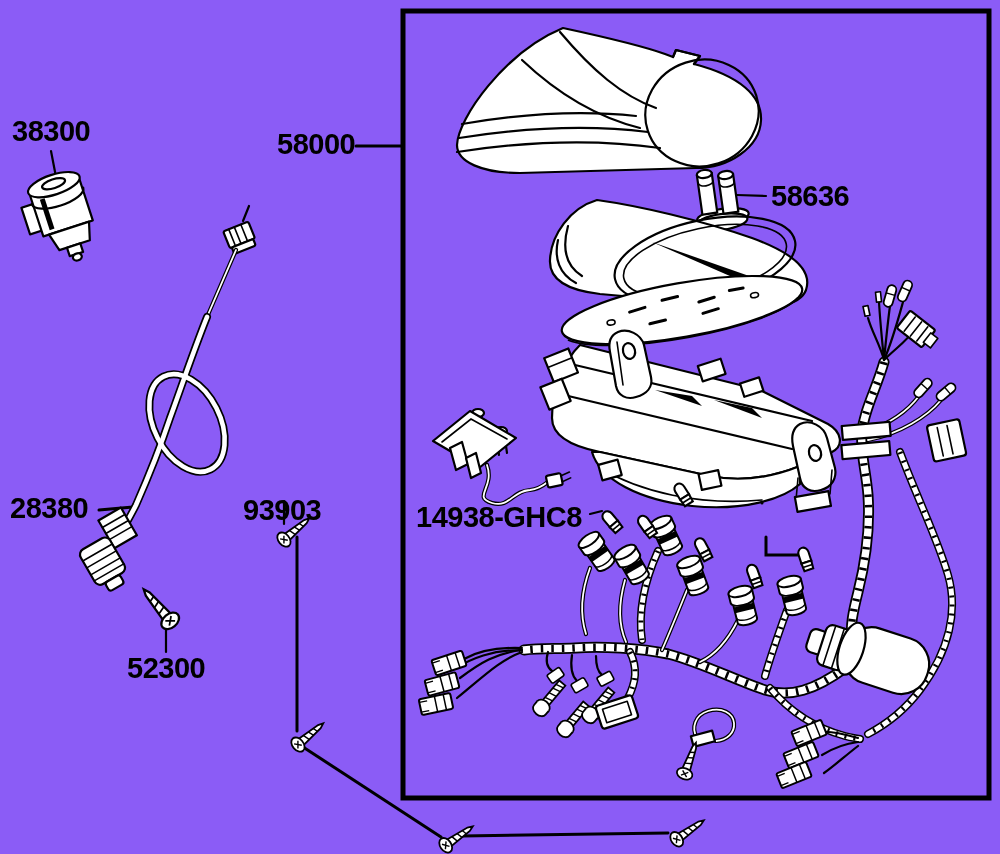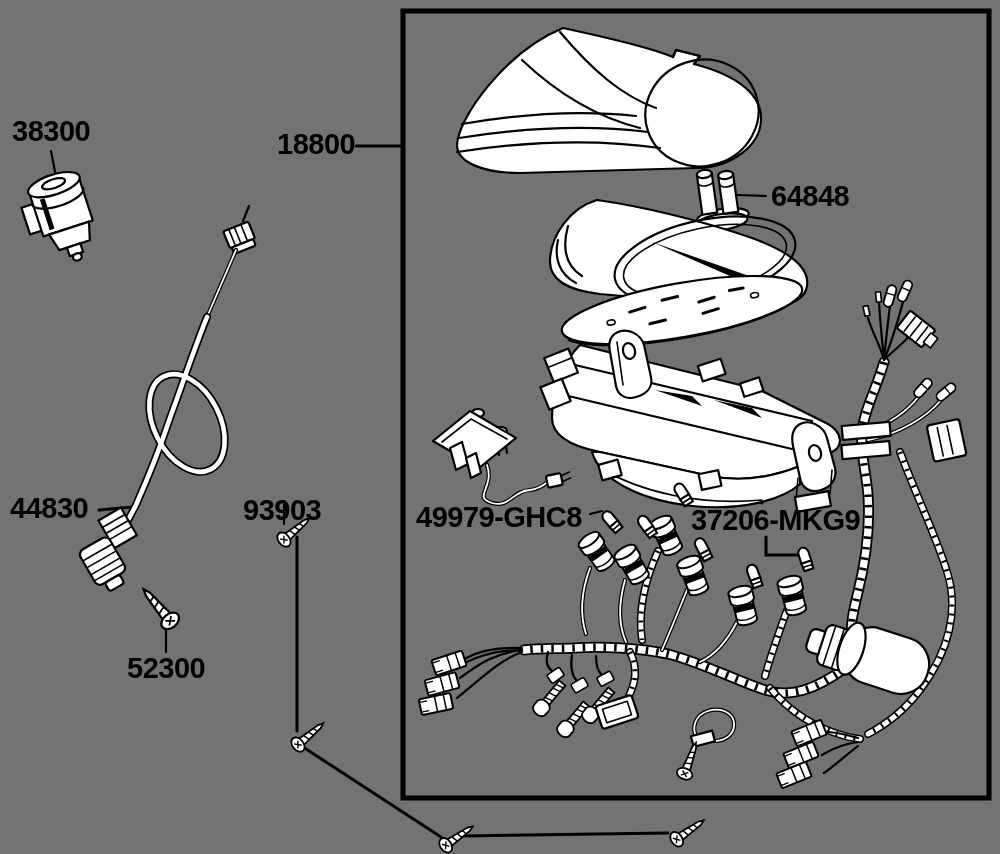--- a/index.html
+++ b/index.html
@@ -1,16 +1,16 @@
 <!DOCTYPE html>
 <html><head>
 <meta charset="utf-8">
 <style>
   html,body{margin:0;padding:0;background:#fff;}
-  .stage{position:relative;width:1000px;height:854px;background:#737373;overflow:hidden;
+  .stage{position:relative;width:1000px;height:854px;background:#8b5cf6;overflow:hidden;
          font-family:"Liberation Sans",sans-serif;}
   .stage svg{position:absolute;left:0;top:0;}
   .label{position:absolute;font-weight:bold;font-size:29px;line-height:30px;color:#000;
          letter-spacing:-0.5px;white-space:nowrap;}
   
   .ln  {fill:none;stroke:#000;stroke-width:2.2;stroke-linecap:round;stroke-linejoin:round;}
   .ln15{fill:none;stroke:#000;stroke-width:1.6;stroke-linecap:round;}
   .ln3 {fill:none;stroke:#000;stroke-width:3;stroke-linecap:round;}
   .fw  {fill:#fff;stroke:#000;stroke-width:2.2;stroke-linejoin:round;}
   .fw15{fill:#fff;stroke:#000;stroke-width:1.6;stroke-linejoin:round;}
@@ -393,21 +393,20 @@
     <use href="#bulb" transform="translate(613,523) rotate(-40) scale(1.15)"></use>
     <use href="#bulb" transform="translate(648,528) rotate(-35) scale(1.15)"></use>
     <use href="#bulb" transform="translate(704,551) rotate(-28) scale(1.15)"></use>
     <use href="#bulb" transform="translate(755,578) rotate(-20) scale(1.15)"></use>
     <use href="#bulb" transform="translate(684,496) rotate(-32) scale(1.15)"></use>
     <use href="#bulb" transform="translate(806,561) rotate(-18) scale(1.15)"></use>
   </g>
 </svg>
 
 <div class="label" style="left:12px;top:116px">38300</div>
-<div class="label" style="left:277px;top:129px">18800</div>
-<div class="label" style="left:771px;top:181px">64848</div>
-<div class="label" style="left:10px;top:493px">44830</div>
+<div class="label" style="left:277px;top:129px">58000</div>
+<div class="label" style="left:771px;top:181px">58636</div>
+<div class="label" style="left:10px;top:493px">28380</div>
 <div class="label" style="left:243px;top:495px">93903</div>
 <div class="label" style="left:127px;top:653px">52300</div>
-<div class="label" style="left:416px;top:502px">49979-GHC8</div>
-<div class="label" style="left:691px;top:505px">37206-MKG9</div>
+<div class="label" style="left:416px;top:502px">14938-GHC8</div>
 
 </div>
 
 </body></html>

